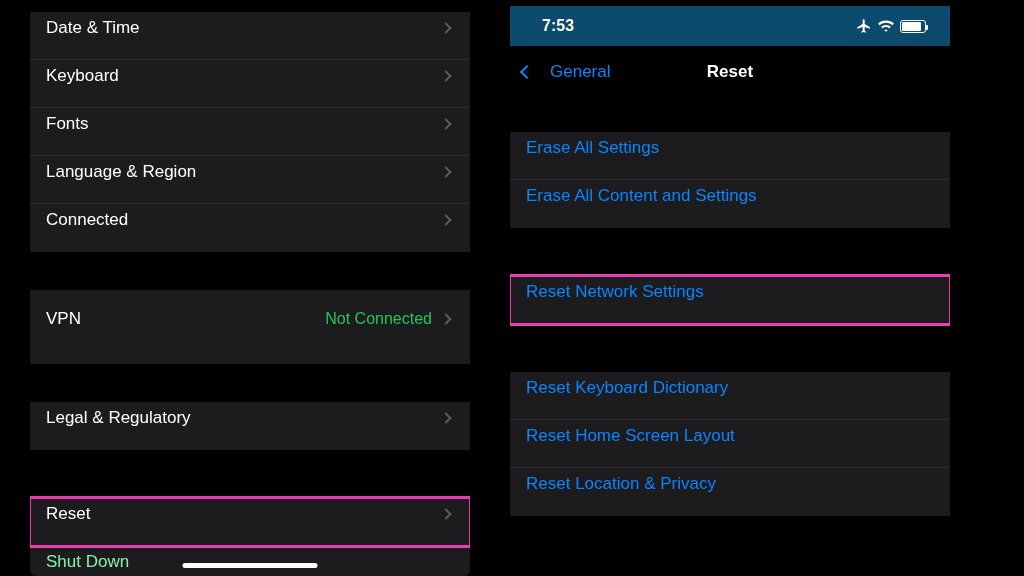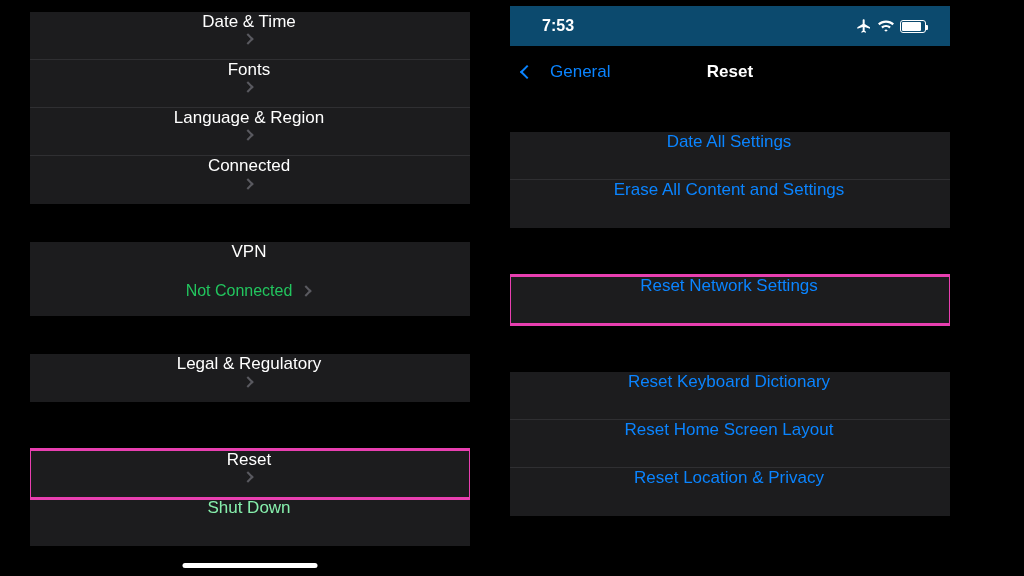--- a/index.html
+++ b/index.html
@@ -28,21 +28,20 @@
   .row {
     display:flex;
     align-items:center;
     justify-content:space-between;
     height:48px;
     padding:0 18px 16px 16px;
     background:#1c1c1e;
     font-size:17px;
     color:#fff;
     border-bottom:1px solid rgba(84,84,88,0.35);
-    flex-direction:column;
   }
   .row:last-child { border-bottom:none; }
   .row .right-side { display:flex; align-items:center; gap:10px; }
   .row .value { color:#22c55e; font-size:16px; }
   .chevron {
     width:8px; height:8px;
     border-top:2px solid #5a5a60;
     border-right:2px solid #5a5a60;
     transform:rotate(45deg);
     margin-right:2px;
@@ -122,20 +121,26 @@
   .row-blue { color:#0a84ff; }
 </style>
 </head>
 <body>
 
 <div class="phone">
   <div style="height:12px"></div>
   <div class="group">
     <div class="row">
       <span>Date &amp; Time</span>
+      <span class="right-side">
+          <span class="chevron"></span>
+        </span>
+    </div>
+    <div class="row">
+      <span>Keyboard</span>
       <span class="right-side">
           <span class="chevron"></span>
         </span>
     </div>
     <div class="row">
       <span>Fonts</span>
       <span class="right-side">
           <span class="chevron"></span>
         </span>
     </div>
@@ -214,21 +219,21 @@
       <span class="back-chevron"></span>
       <span>General</span>
     </span>
     <span class="title">Reset</span>
   </div>
 
   <div class="gap-md"></div>
 
   <div class="group">
     <div class="row row-blue">
-      <span>Date All Settings</span>
+      <span>Erase All Settings</span>
     </div>
     <div class="row row-blue">
       <span>Erase All Content and Settings</span>
     </div>
   </div>
 
   <div class="gap-lg"></div>
 
   <div class="group">
     <div class="row row-blue highlight">

